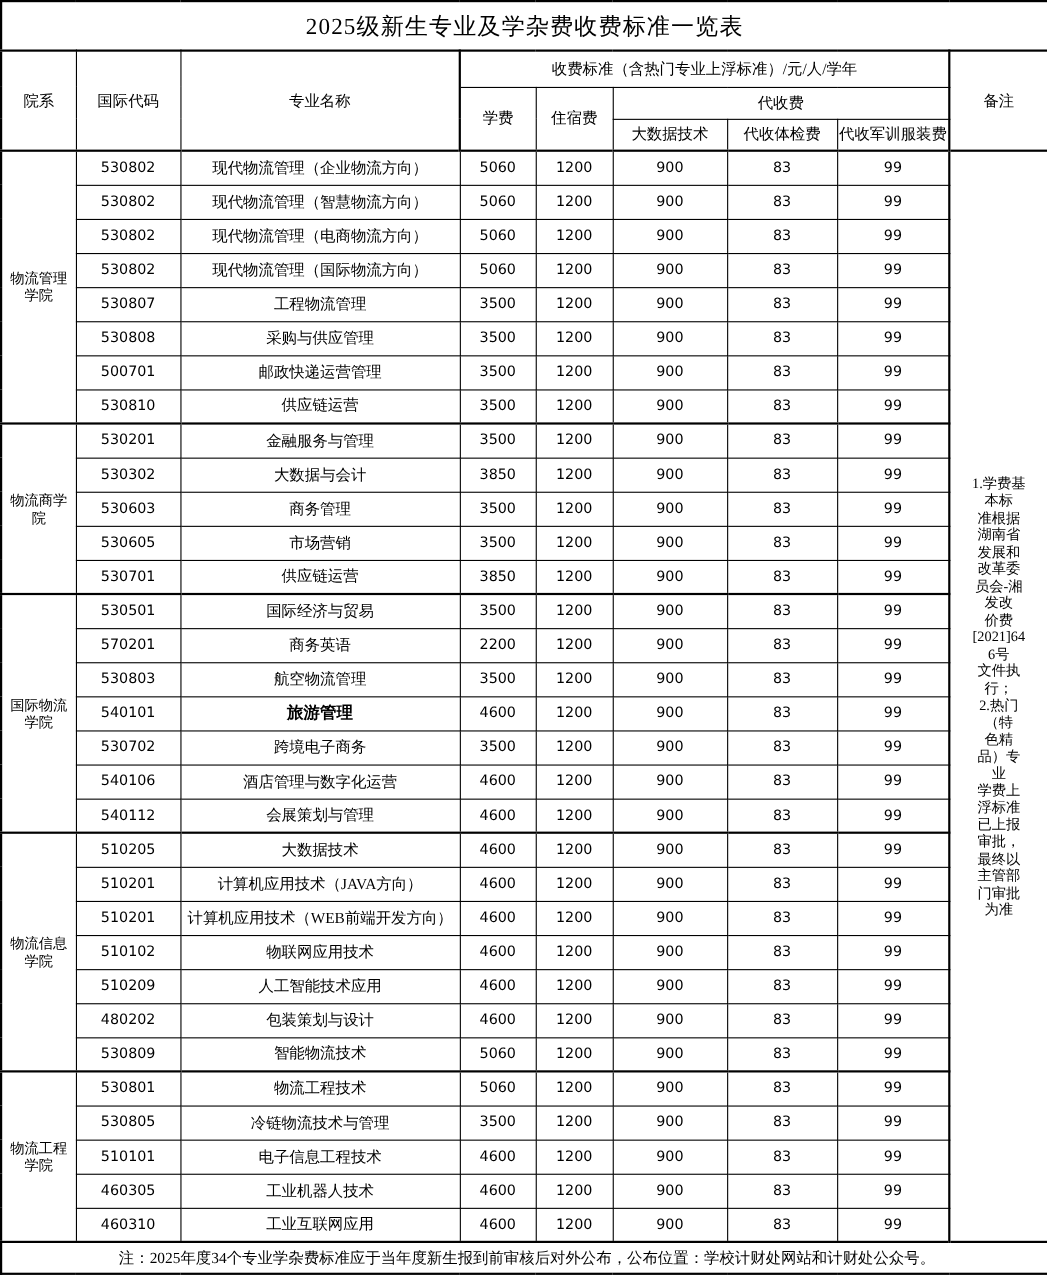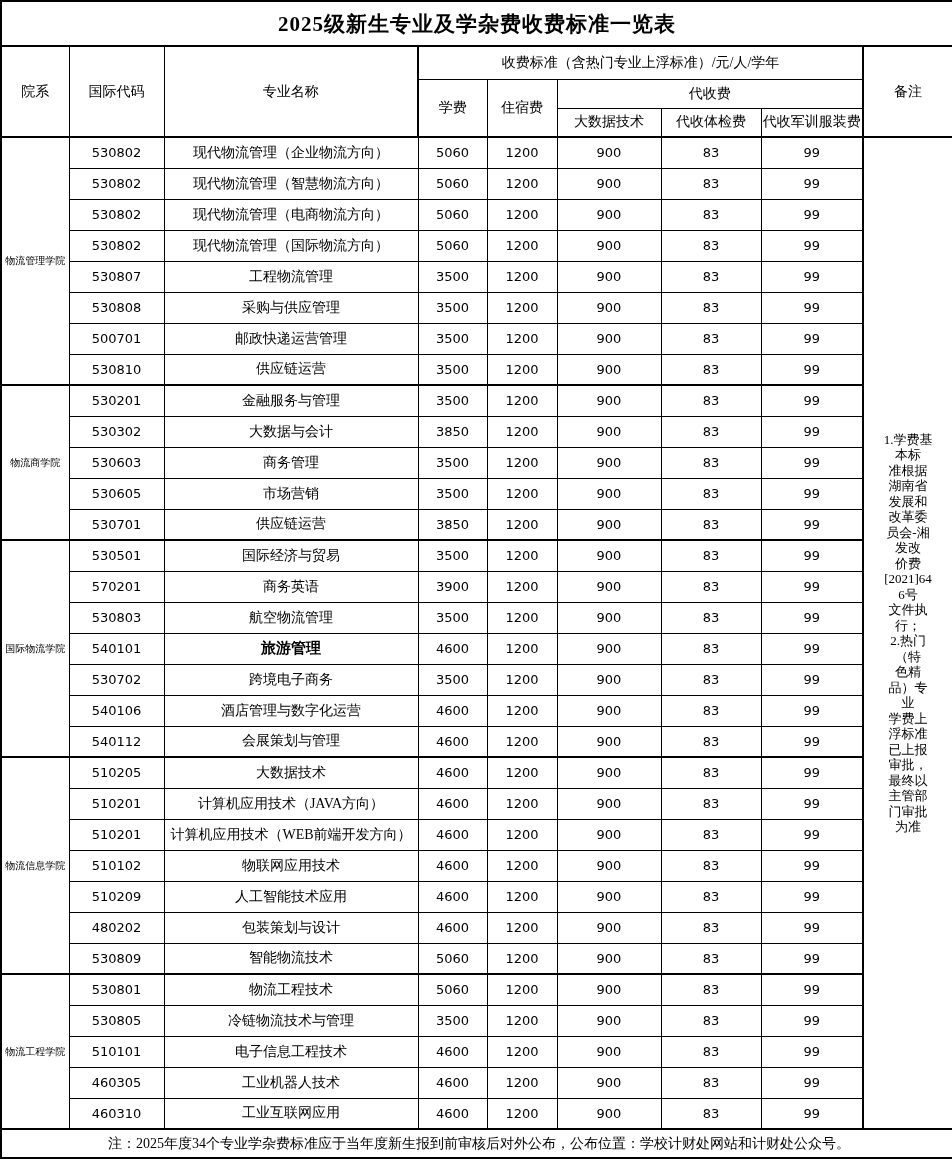--- a/index.html
+++ b/index.html
@@ -16,35 +16,35 @@
     text-align:center;
     vertical-align:middle;
     padding:0;
     font-weight:normal;
     overflow:hidden;
     word-break:break-all;
   }
   tr.title-row { height:45px; }
   td.title {
     font-size:21px;
-    font-weight:bold;
+    font-weight:normal;
     border-bottom:2px solid #000;
     letter-spacing:1px;
     border-radius:10px;
   }
   tr.hr1 { height:33px; }
   tr.hr2 { height:29px; }
   tr.hr3 { height:29px; }
   thead th { font-size:14px;margin-top:20px; }
   .thickL { border-left:2px solid #000 !important; }
   tr.hr3 th { border-bottom:2px solid #000; }
   tbody tr { height:31px; }
   tbody td { font-size:14px; }
   td.num { font-family:"DejaVu Sans", sans-serif; font-size:13px; }
-  td.dept { font-size:10px; line-height:16px; padding:5px 1px; }
+  td.dept { font-size:13px; line-height:16px; padding:5px 1px; }
   td.major { font-size:14px; }
   td.major.bold { font-weight:bold; font-family:"DejaVu Sans", sans-serif; font-size:15px; }
   td.remark {
     border-left:2px solid #000;
     font-size:13px;
     line-height:15.5px;
     white-space:pre-line;
     padding:0 19px;
     border-radius:19px;
   }
@@ -234,21 +234,21 @@
         <td class="major">国际经济与贸易</td>
         <td class="num">3500</td>
         <td class="num">1200</td>
         <td class="num">900</td>
         <td class="num">83</td>
         <td class="num">99</td>
       </tr>
       <tr>
         <td class="num">570201</td>
         <td class="major">商务英语</td>
-        <td class="num">3900</td>
+        <td class="num">2200</td>
         <td class="num">1200</td>
         <td class="num">900</td>
         <td class="num">83</td>
         <td class="num">99</td>
       </tr>
       <tr>
         <td class="num">530803</td>
         <td class="major">航空物流管理</td>
         <td class="num">3500</td>
         <td class="num">1200</td>

